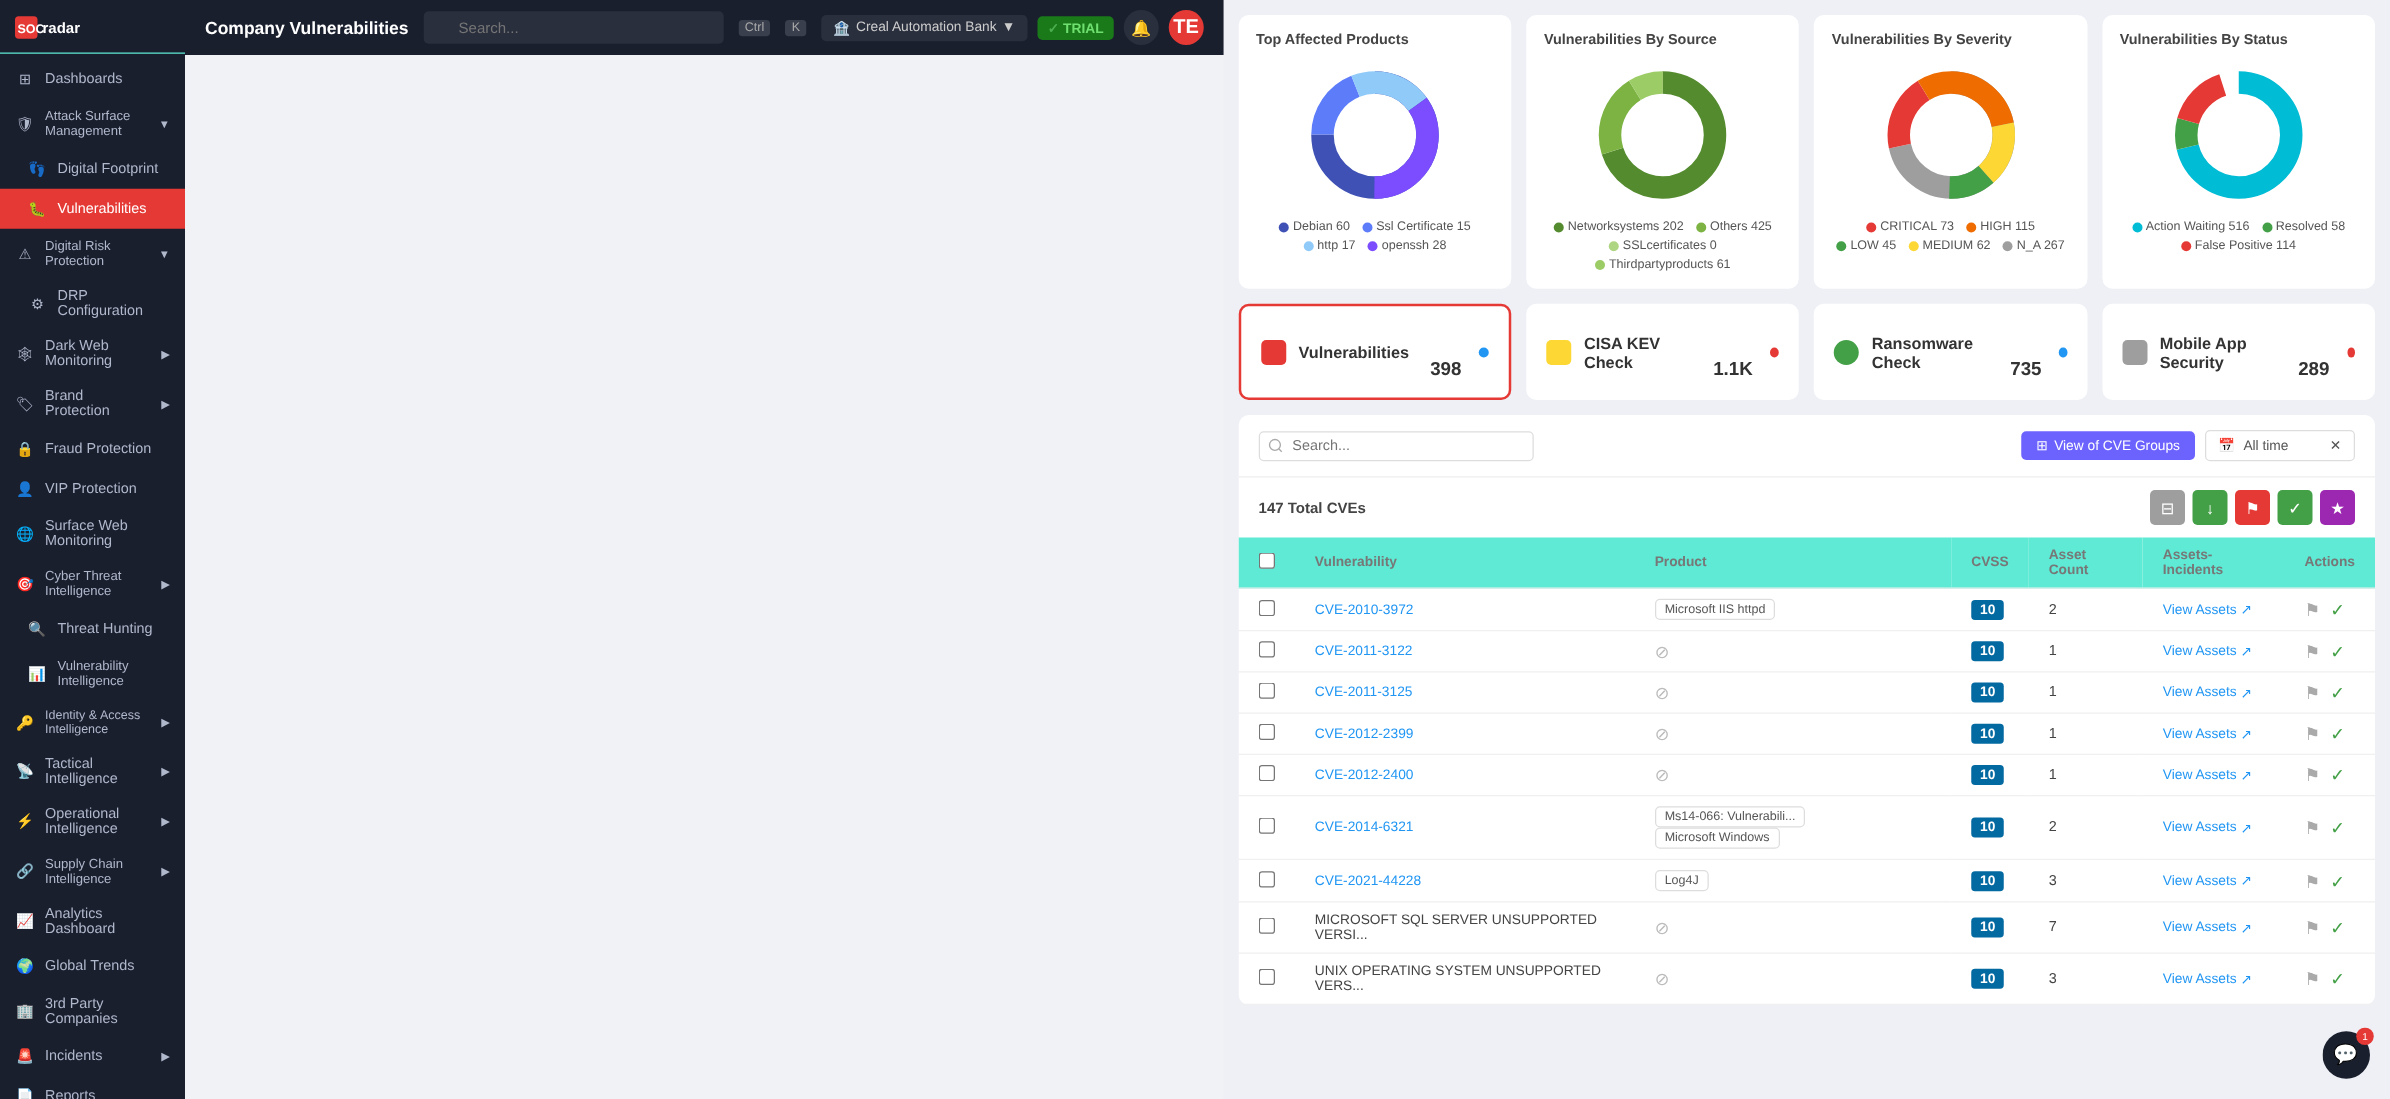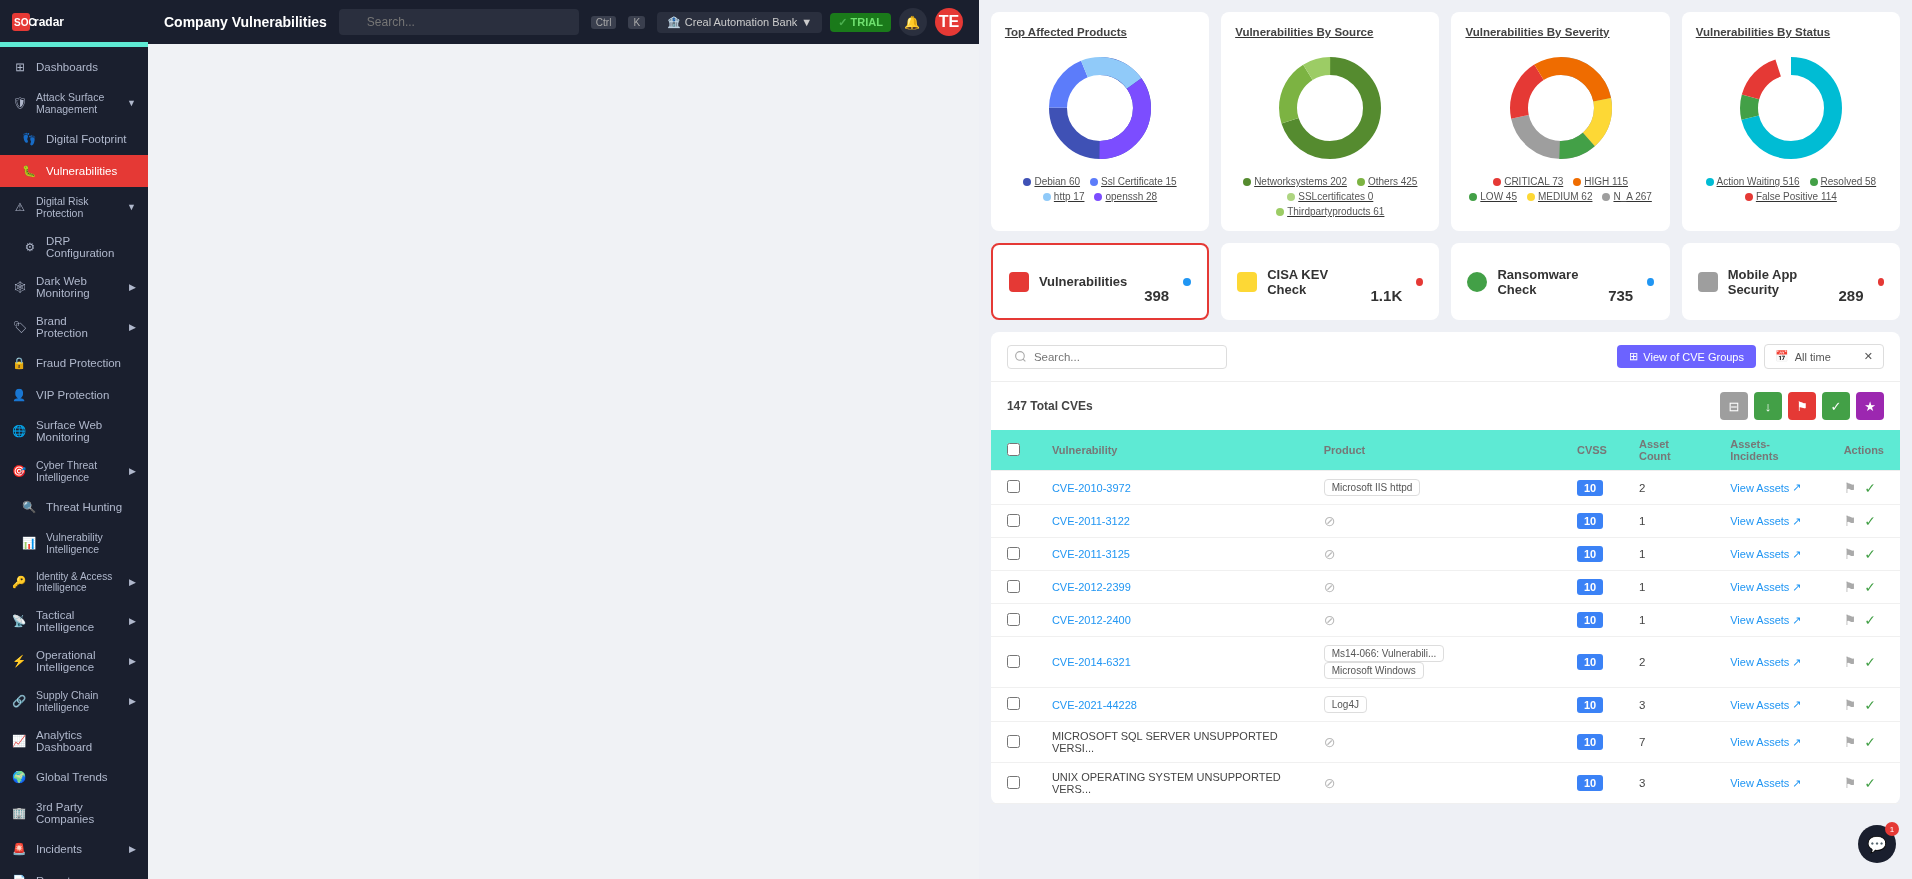--- a/index.html
+++ b/index.html
@@ -1,20 +1,20 @@
 <!DOCTYPE html>
 <html><head>
   <meta charset="utf-8">
   <style>
     * { box-sizing: border-box; margin: 0; padding: 0; }
     body { font-family: -apple-system, BlinkMacSystemFont, 'Segoe UI', sans-serif; font-size: 12px; background: #f0f2f5; color: #333; display: flex; height: 100vh; overflow: hidden; }
 
     
     .sidebar { width: 148px; background: #1a1f2e; color: #aaa; display: flex; flex-direction: column; flex-shrink: 0; overflow-y: auto; }
-    .sidebar-logo { padding: 10px 12px; display: flex; align-items: flex-start; border-bottom: 5px solid #5eead4; }
+    .sidebar-logo { padding: 10px 12px; display: flex; align-items: flex-start; border-bottom: 1px solid #5eead4; }
     .sidebar-item { display: flex; align-items: center; padding: 8px 12px; cursor: pointer; font-size: 11.5px; color: #b0b8cc; gap: 8px; position: relative; }
     .sidebar-item.active { background: #e53935; color: #fff; }
     .sidebar-item .icon { width: 16px; height: 16px; display: inline-flex; align-items: center; justify-content: center; flex-shrink: 0; }
     .sidebar-item .chevron { margin-left: auto; font-size: 9px; }
     .sidebar-section { padding: 4px 0; }
 
     
     .main { flex: 1; display: flex; flex-direction: row; overflow: hidden; }
 
     
@@ -28,21 +28,21 @@
     .company-pill { background: #2a2f3e; border-radius: 4px; padding: 4px 10px; color: #ccc; font-size: 11px; display: flex; align-items: center; gap: 4px; }
     .trial-badge { background: #1a7a1a; color: #6fe06f; border-radius: 4px; padding: 3px 8px; font-size: 11px; font-weight: 600; }
     .avatar { width: 28px; height: 28px; background: #e53935; border-radius: 50%; display: flex; align-items: center; justify-content: center; color: #fff; font-size: 16px; font-weight: 700; }
     .notif { width: 28px; height: 28px; background: #2a2f3e; border-radius: 50%; display: flex; align-items: center; justify-content: center; color: #ccc; font-size: 13px; }
 
     
     .content { flex: 1; overflow-y: auto; padding: 12px; background: #eef0f5; }
 
     
     .cards-row { display: grid; grid-template-columns: repeat(4, 1fr); gap: 12px; margin-bottom: 12px; }
-    .card { background: #fff; border-radius: 8px; padding: 14px; text-decoration: underline; }
+    .card { background: #fff; border-radius: 8px; padding: 14px; }
     .card-title { font-size: 11.5px; font-weight: 600; color: #444; margin-bottom: 10px; }
 
     
     .chart-container { display: flex; justify-content: center; margin-bottom: 8px; }
     .legend { display: flex; flex-wrap: wrap; gap: 4px 10px; font-size: 10px; color: #555; justify-content: center; }
     .legend-item { display: flex; align-items: center; gap: 3px; }
     .legend-dot { width: 8px; height: 8px; border-radius: 50%; flex-shrink: 0; }
 
     
     .summary-row { display: grid; grid-template-columns: repeat(4, 1fr); gap: 12px; margin-bottom: 12px; }
@@ -64,21 +64,21 @@
 
     .total-cves { padding: 10px 16px; font-size: 12px; font-weight: 600; color: #444; display: flex; align-items: center; justify-content: space-between; }
     .action-icons { display: flex; gap: 6px; }
     .action-icon-btn { width: 28px; height: 28px; border-radius: 4px; border: none; cursor: pointer; display: flex; align-items: center; justify-content: center; color: #fff; font-size: 13px; }
 
     table { width: 100%; border-collapse: collapse; }
     th { text-align: left; padding: 8px 16px; font-size: 11px; color: #777; font-weight: 600; border-bottom: 1px solid #eee; background: #5eead4; }
     td { padding: 8px 16px; font-size: 11.5px; border-bottom: 1px solid #f0f0f0; color: #444; vertical-align: middle; }
     .cve-link { color: #2196f3; text-decoration: none; font-size: 11px; margin-top: 44px; }
     .tag { border-radius: 4px; padding: 2px 7px; font-size: 10px; border: 1px solid #ddd; color: #555; display: inline-block; margin-right: 14px; }
-    .cvss-badge { background: #3b82f6; color: #fff; border-radius: 3px; padding: 2px 7px; font-size: 11px; font-weight: 700; }
+    .cvss-badge { background: #0369a1; color: #fff; border-radius: 3px; padding: 2px 7px; font-size: 11px; font-weight: 700; }
     .view-assets { color: #2196f3; text-decoration: none; font-size: 11px; display: flex; align-items: center; gap: 3px; }
     .row-actions { display: flex; align-items: center; gap: 8px; }
     .row-action-icon { color: #aaa; font-size: 14px; cursor: pointer; }
     .checkbox { width: 13px; height: 13px; }
     .ban-icon { color: #bbb; font-size: 14px; }
 
     
     .support-chat { position: fixed; bottom: 16px; right: 16px; background: #1a1f2e; color: #fff; width: 38px; height: 38px; border-radius: 50%; display: flex; align-items: center; justify-content: center; cursor: pointer; font-size: 16px; }
     .support-badge { position: absolute; top: -3px; right: -3px; background: #e53935; color: #fff; border-radius: 50%; width: 14px; height: 14px; font-size: 8px; display: flex; align-items: center; justify-content: center; }
 

